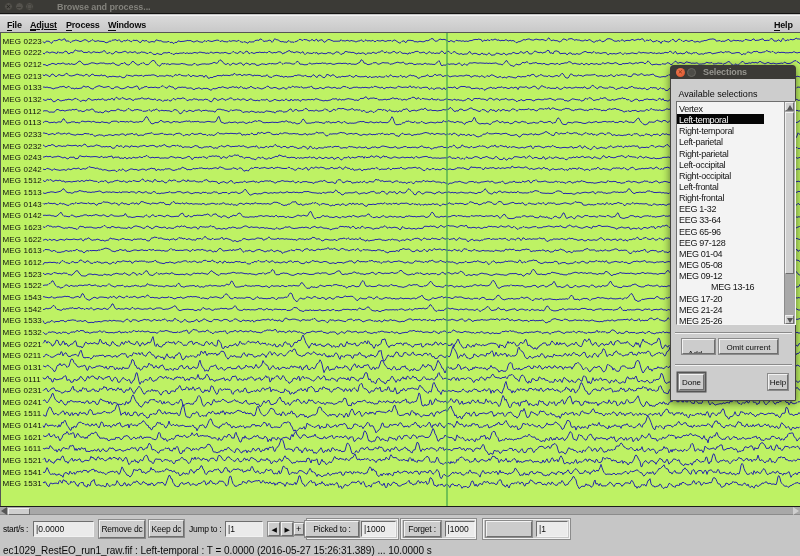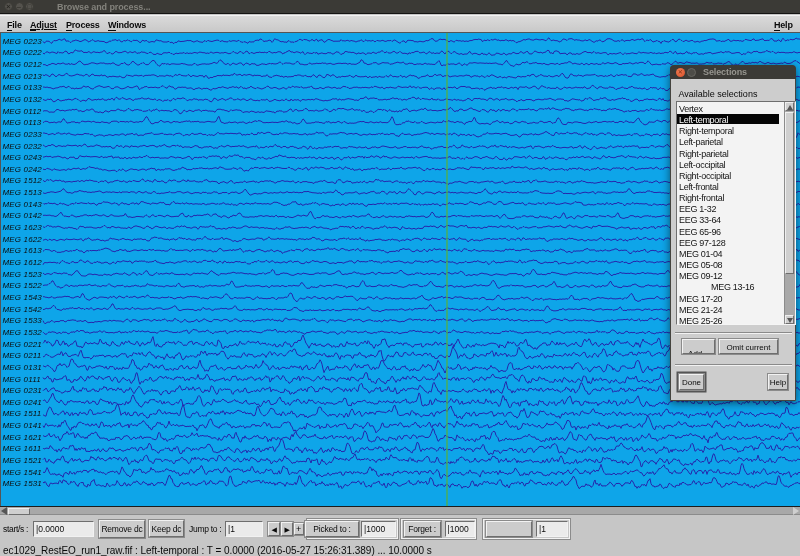--- a/index.html
+++ b/index.html
@@ -17,22 +17,22 @@
   color:#83827c; letter-spacing:-0.1px;padding-left:12px; }
 
 
 #menubar { left:0; top:15px; width:800px; height:18px;
   background:linear-gradient(#dadada,#c8c8c8);
   border-top:1px solid #f2f2f2; border-bottom:1px solid #555555; }
 .mitem { position:absolute; top:4px; font-size:9px; color:#0a0a0a; font-weight:bold; letter-spacing:-0.2px;}
 .mitem u { text-decoration:none; border-bottom:1px solid #0a0a0a; padding-bottom:0px;}
 
 
-#traces { left:0; top:33px; width:800px; height:473px; background:#0ea5e9;
-  border-left:1px solid #555555;font-style:italic; }
+#traces { left:0; top:33px; width:800px; height:473px; background:#bef264;
+  border-left:1px solid #555555; }
 
 
 #hscroll { left:0; top:506px; width:800px; height:9px; background:#a8a8a8;
   border-top:1px solid #1c1c1c; border-bottom:1px solid #8b8b8b; }
 #hthumb { position:absolute; left:8px; top:0.5px; width:22px; height:7px; background:#cfcfcf;
   border-top:1px solid #efefef; border-left:1px solid #efefef;
   border-bottom:1px solid #6e6e6e; border-right:1px solid #6e6e6e; }
 .harrow { position:absolute; top:0; width:0; height:0; }
 
 
@@ -60,21 +60,21 @@
   color:#96958f; letter-spacing:-0.1px; }
 #dlg-close { position:absolute; left:6px; top:2.5px; width:9px; height:9px; border-radius:50%;
   background:radial-gradient(circle at 35% 30%, #ef7a50, #d8502a); }
 #dlg-close:after { content:"✕"; position:absolute; left:1.8px; top:0.8px; font-size:6px; color:#7e2c12; }
 #dlg-max { position:absolute; left:16.5px; top:2.5px; width:9px; height:9px; border-radius:50%;
   background:#4d4c47; border:1px solid #686660; }
 .dlbl { position:absolute; font-size:9px; color:#0a0a0a; }
 #listbox { position:absolute; left:4.5px; top:35px; width:120px; height:224px;
   background:#f3f3f3; border:1px solid; border-color:#6e6e6e #f5f5f5 #f5f5f5 #6e6e6e; }
 .litem { position:absolute; left:2.5px; font-size:9px; color:#141414; white-space:nowrap; letter-spacing:-0.3px; }
-#lsel { position:absolute; left:0.5px; top:12.4px; width:102px; height:10px; background:#050505; }
+#lsel { position:absolute; left:0.5px; top:12.4px; width:87px; height:10px; background:#050505; }
 #lsel span { position:absolute; left:2px; top:0.5px; font-size:9px; color:#fbfbfb; letter-spacing:-0.3px;}
 #vscroll { position:absolute; right:0px; top:0; width:11px; height:222px; background:#a8a8a8;
   border-left:1px solid #8b8b8b; }
 #vthumb { position:absolute; left:0.5px; top:10px; width:9px; height:162px; background:#cfcfcf;
   border:1px solid; border-color:#efefef #6e6e6e #6e6e6e #efefef; }
 .varrow { position:absolute; left:0.5px; width:9px; height:9px; background:#cfcfcf;
   border:1px solid; border-color:#efefef #6e6e6e #6e6e6e #efefef; }
 .sep { position:absolute; left:4px; width:117px; height:2px;
   border-top:1px solid #8a8a8a; border-bottom:1px solid #f2f2f2; }
 .dbtn { position:absolute; background:#cccccc; border:1px solid;

